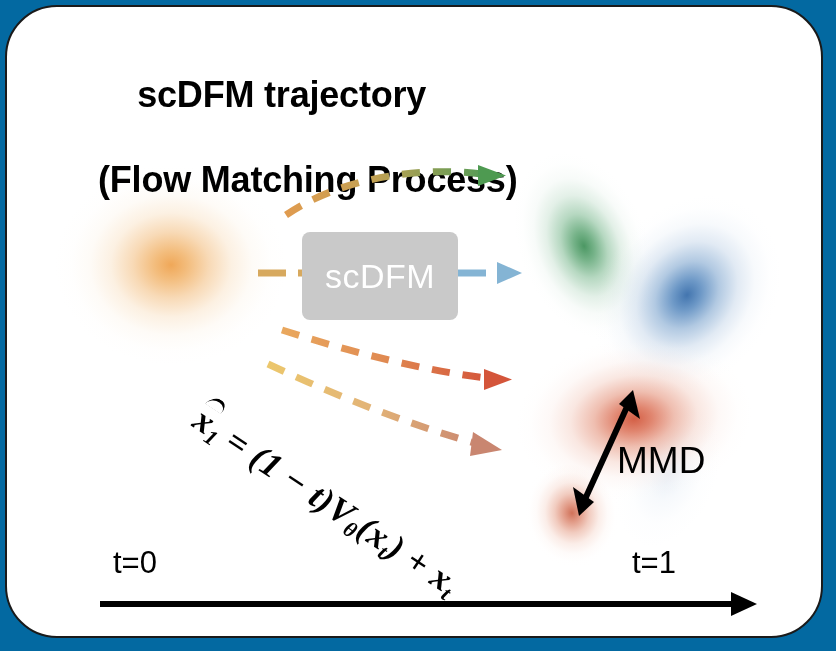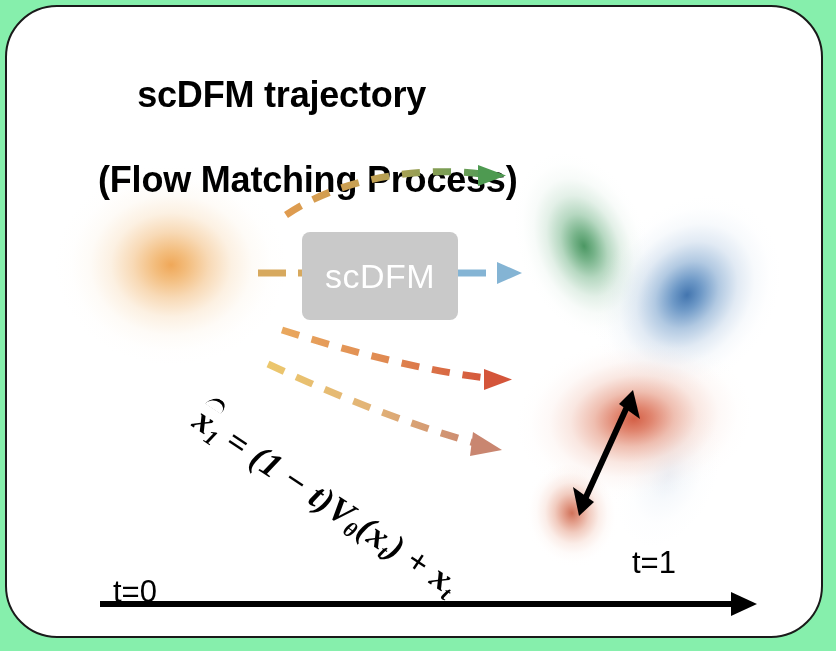--- a/index.html
+++ b/index.html
@@ -7,21 +7,21 @@
     padding: 0;
     background: #ffffff;
   }
   body {
     font-family: "Liberation Sans", sans-serif;
   }
   #canvas {
     position: relative;
     width: 836px;
     height: 651px;
-    background: #86efac;
+    background: #0369a1;
     overflow: hidden;
   }
   #frame {
     position: absolute;
     left: 5px;
     top: 5px;
     width: 818px;
     height: 633px;
     border: 2.5px solid #1a1a1a;
     border-radius: 52px;
@@ -187,21 +187,21 @@
     color: #000000;
     letter-spacing: 0px;
   }
 
   
   .t-label {
     position: absolute;
     font-size: 31px;
     color: #000000;
   }
-  #t0-label { left: 113px; top: 574px; }
+  #t0-label { left: 113px; top: 545px; }
   #t1-label { left: 632px; top: 545px; text-align: right; }
 </style>
 </head>
 <body>
 
 <div id="canvas">
 
   <div id="frame"></div>
 
   <div class="blob" id="blob-orange"></div>
@@ -269,17 +269,18 @@
     <g>
       <line x1="100" y1="604" x2="735" y2="604" stroke="#000000" stroke-width="6"></line>
       <polygon points="731,592 757,604 731,616" fill="#000000"></polygon>
     </g>
   </svg>
 
   <div id="equation">
     <span class="hat">x</span><sub>1</sub><span> = (1 </span><span>−</span><span> t)V</span><sub>θ</sub><span>(x</span><sub>t</sub><span>) + x</span><sub>t</sub>
   </div>
 
+  <div id="mmd-label">MMD</div>
 
   <div class="t-label" id="t0-label">t=0</div>
   <div class="t-label" id="t1-label">t=1</div>
 
 </div>
 
 </body></html>

